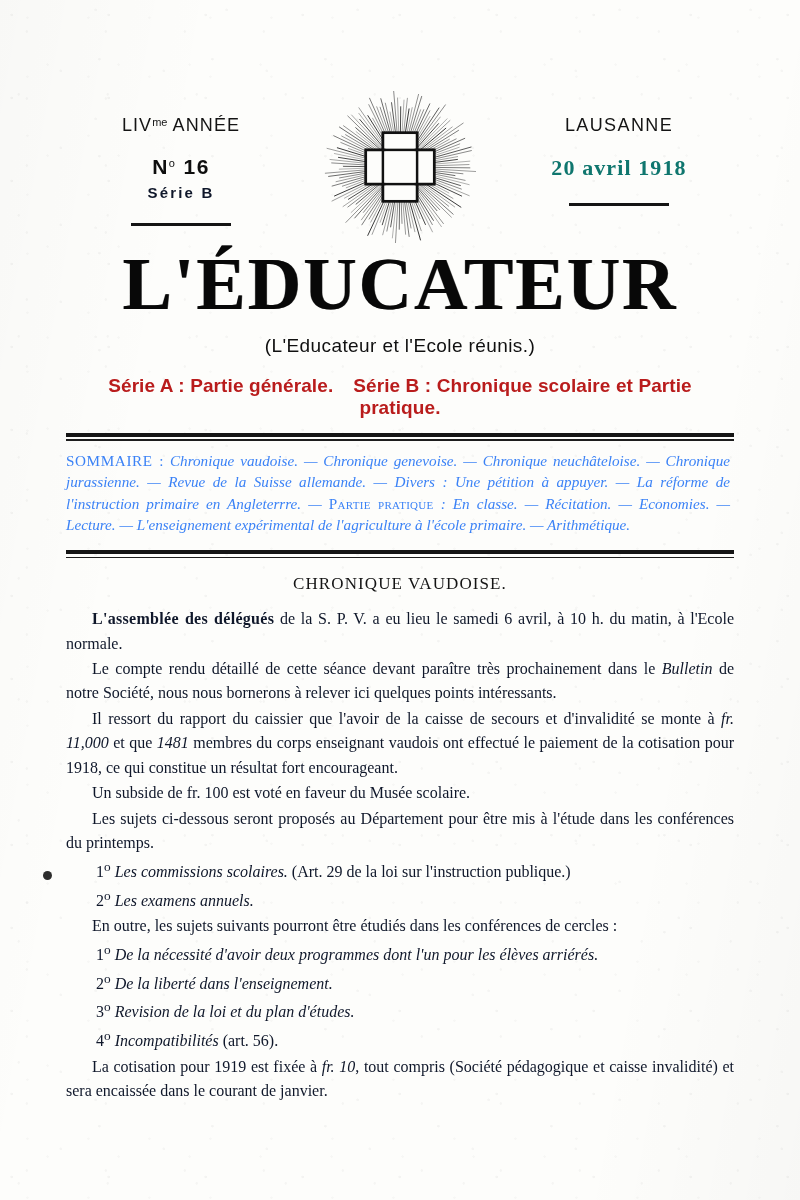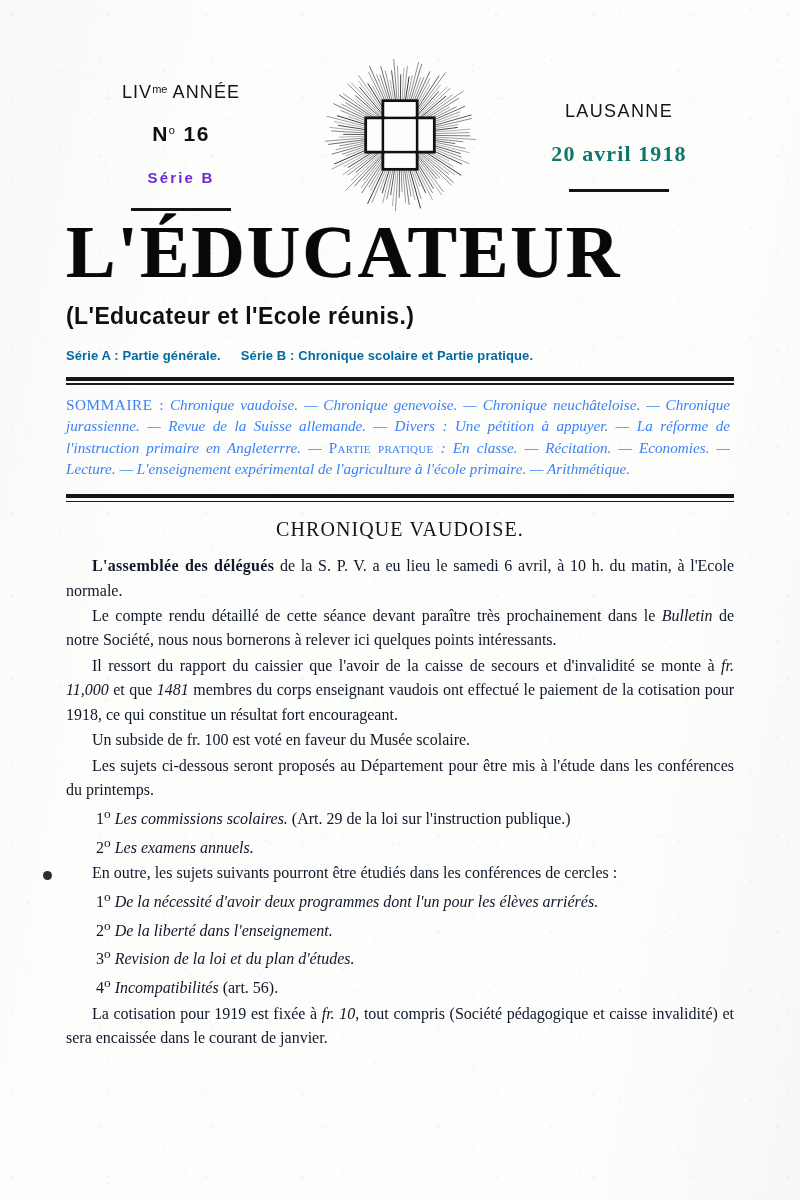--- a/index.html
+++ b/index.html
@@ -45,23 +45,23 @@
   }
   .content {
     position: relative;
     z-index: 2;
     padding: 0 66px;
   }
 
   
   .masthead {
     display: flex;
-    align-items: center;
+    align-items: flex-start;
     justify-content: space-between;
-    padding-top: 72px;
+    padding-top: 105px;
     gap: 23px;
   }
   .mast-col {
     width: 230px;
     text-align: center;
     padding-top: 10px;
   }
   .mast-year {
     font-family: "Liberation Sans", "DejaVu Sans", sans-serif;
     font-size: 18px;
@@ -82,22 +82,22 @@
     letter-spacing: 1.4px;
     margin-top: 19px;
     color: #0e0e0e;
   }
   .mast-no sup { font-size: 11px; vertical-align: 7px; font-weight: 400; }
   .mast-serie {
     font-family: "Liberation Sans", "DejaVu Sans", sans-serif;
     font-size: 15px;
     font-weight: 700;
     letter-spacing: 2.2px;
-    margin-top: 23px;
-    color: #6d28d9;
+    margin-top: 5px;
+    color: #0f172a;
   }
   .mast-city {
     font-family: "Liberation Sans", "DejaVu Sans", sans-serif;
     font-size: 18px;
     letter-spacing: 1.4px;
     color: #141414;
     white-space: nowrap;
   }
   .mast-date {
     font-family: "Liberation Serif", "DejaVu Serif", serif;
@@ -115,45 +115,45 @@
     margin: 22px auto 0;
   }
   .emblem {
     width: 152px;
     height: 152px;
     margin-top: -14px;
     flex: 0 0 auto;
   }
 
   
-  .title-block { margin-top: 6px; }
+  .title-block { text-align: center; margin-top: 6px; }
   .masthead-title {
     font-family: "Liberation Serif", "DejaVu Serif", serif;
     font-size: 74px;
     font-weight: 700;
     letter-spacing: 2px;
     line-height: .97;
     color: #080808;
     text-shadow: 0.5px 0 0 rgba(0,0,0,.55), -0.4px 0 0 rgba(0,0,0,.30);
   }
   .subtitle {
     font-family: "Liberation Sans", "DejaVu Sans", sans-serif;
-    font-size: 23px;
-    font-weight: 700;
+    font-size: 19px;
+    font-weight: 400;
     letter-spacing: .4px;
     margin-top: 14px;
     color: #101010;
   }
   .series-line {
     font-family: "Liberation Sans", "DejaVu Sans", sans-serif;
-    font-size: 13px;
+    font-size: 19px;
     font-weight: 700;
     letter-spacing: .1px;
     margin-top: 18px;
-    color: #0369a1;
+    color: #b91c1c;
   }
   .series-line .gap { display: inline-block; width: 20px; }
 
   
   .double-rule { margin: 14px 0 0; }
   .double-rule .thick { height: 4px; background: #151515; }
   .double-rule .thin  { height: 1.4px; background: #1d1d1d; margin-top: 2.6px; }
 
   
   .sommaire {
@@ -174,21 +174,21 @@
     font-variant: small-caps;
     font-style: normal;
     letter-spacing: .3px;
   }
 
   
   .article { margin-top: 16px; }
   .article-head {
     text-align: center;
     font-family: "Liberation Serif", "DejaVu Serif", serif;
-    font-size: 20px;
+    font-size: 17px;
     letter-spacing: 1.1px;
     color: #141414;
     margin-bottom: 13px;
   }
   p.body {
     font-family: "Liberation Serif", "DejaVu Serif", serif;
     font-size: 16px;
     line-height: 1.53;
     text-align: justify;
     text-indent: 26px;

